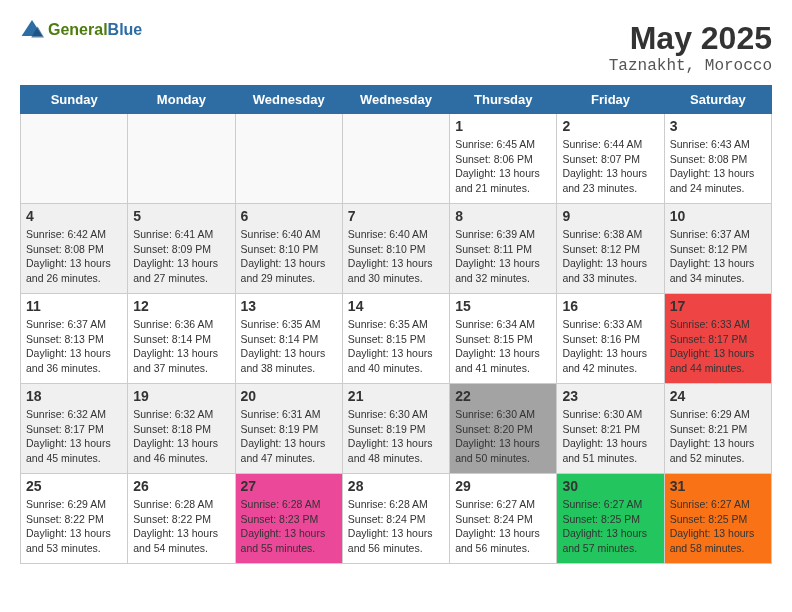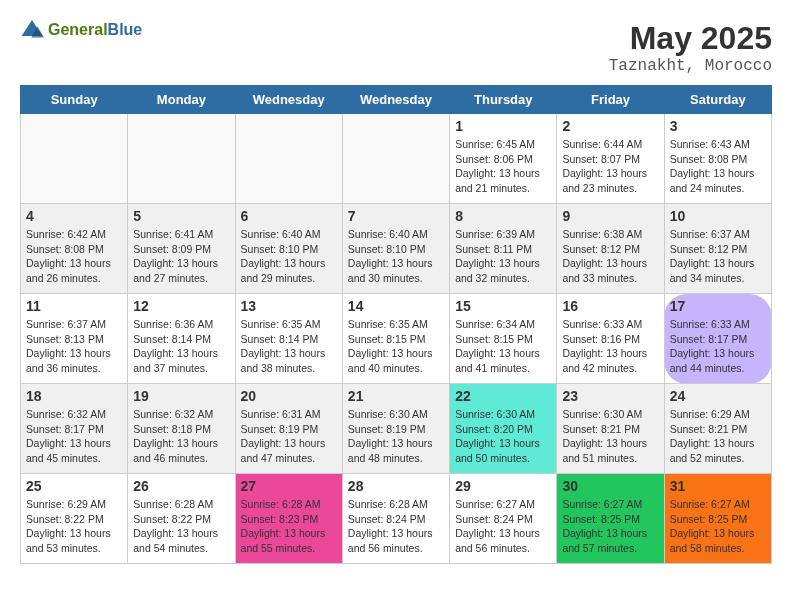--- a/index.html
+++ b/index.html
@@ -176,21 +176,21 @@
           <div class="cell-content">Sunrise: 6:35 AM<br>Sunset: 8:15 PM<br>Daylight: 13 hours and 40 minutes.</div>
         </td>
         <td class="calendar-cell" style="background: rgb(255, 255, 255);">
           <div class="cell-number">15</div>
           <div class="cell-content">Sunrise: 6:34 AM<br>Sunset: 8:15 PM<br>Daylight: 13 hours and 41 minutes.</div>
         </td>
         <td class="calendar-cell" style="background: rgb(255, 255, 255);">
           <div class="cell-number">16</div>
           <div class="cell-content">Sunrise: 6:33 AM<br>Sunset: 8:16 PM<br>Daylight: 13 hours and 42 minutes.</div>
         </td>
-        <td class="calendar-cell" style="background: #c4b5fd; border-radius: 23px;">
+        <td class="calendar-cell" style="background: #ef4444;">
           <div class="cell-number">17</div>
           <div class="cell-content">Sunrise: 6:33 AM<br>Sunset: 8:17 PM<br>Daylight: 13 hours and 44 minutes.</div>
         </td>
       </tr>
       <tr>
         <td class="calendar-cell" style="background: rgb(240, 240, 240);">
           <div class="cell-number">18</div>
           <div class="cell-content">Sunrise: 6:32 AM<br>Sunset: 8:17 PM<br>Daylight: 13 hours and 45 minutes.</div>
         </td>
         <td class="calendar-cell" style="background: rgb(240, 240, 240);">
@@ -198,21 +198,21 @@
           <div class="cell-content">Sunrise: 6:32 AM<br>Sunset: 8:18 PM<br>Daylight: 13 hours and 46 minutes.</div>
         </td>
         <td class="calendar-cell" style="background: rgb(240, 240, 240);">
           <div class="cell-number">20</div>
           <div class="cell-content">Sunrise: 6:31 AM<br>Sunset: 8:19 PM<br>Daylight: 13 hours and 47 minutes.</div>
         </td>
         <td class="calendar-cell" style="background: rgb(240, 240, 240);">
           <div class="cell-number">21</div>
           <div class="cell-content">Sunrise: 6:30 AM<br>Sunset: 8:19 PM<br>Daylight: 13 hours and 48 minutes.</div>
         </td>
-        <td class="calendar-cell" style="background: #5eead4;">
+        <td class="calendar-cell" style="background: #a3a3a3;">
           <div class="cell-number">22</div>
           <div class="cell-content">Sunrise: 6:30 AM<br>Sunset: 8:20 PM<br>Daylight: 13 hours and 50 minutes.</div>
         </td>
         <td class="calendar-cell" style="background: rgb(240, 240, 240);">
           <div class="cell-number">23</div>
           <div class="cell-content">Sunrise: 6:30 AM<br>Sunset: 8:21 PM<br>Daylight: 13 hours and 51 minutes.</div>
         </td>
         <td class="calendar-cell" style="background: rgb(240, 240, 240);">
           <div class="cell-number">24</div>
           <div class="cell-content">Sunrise: 6:29 AM<br>Sunset: 8:21 PM<br>Daylight: 13 hours and 52 minutes.</div>

